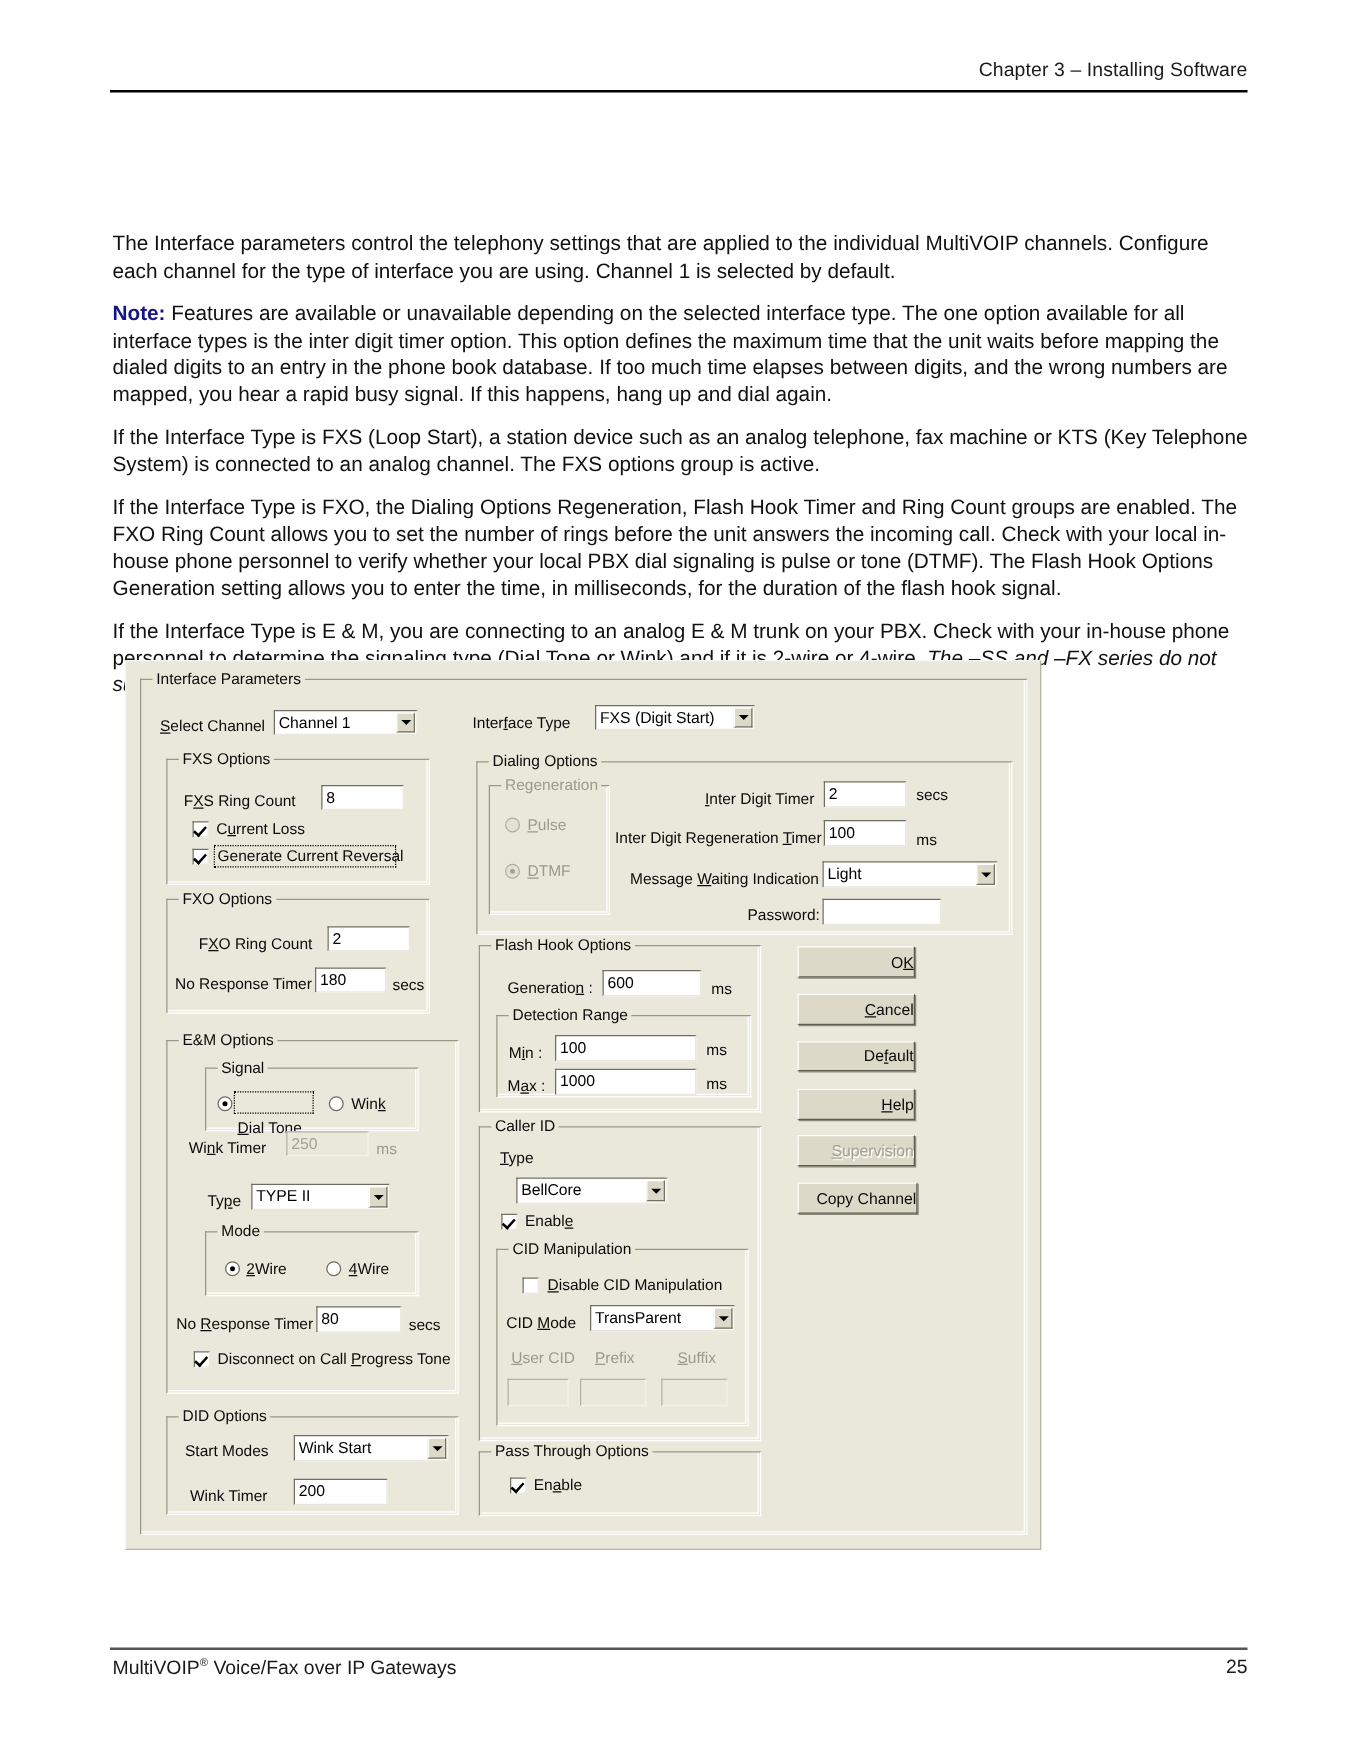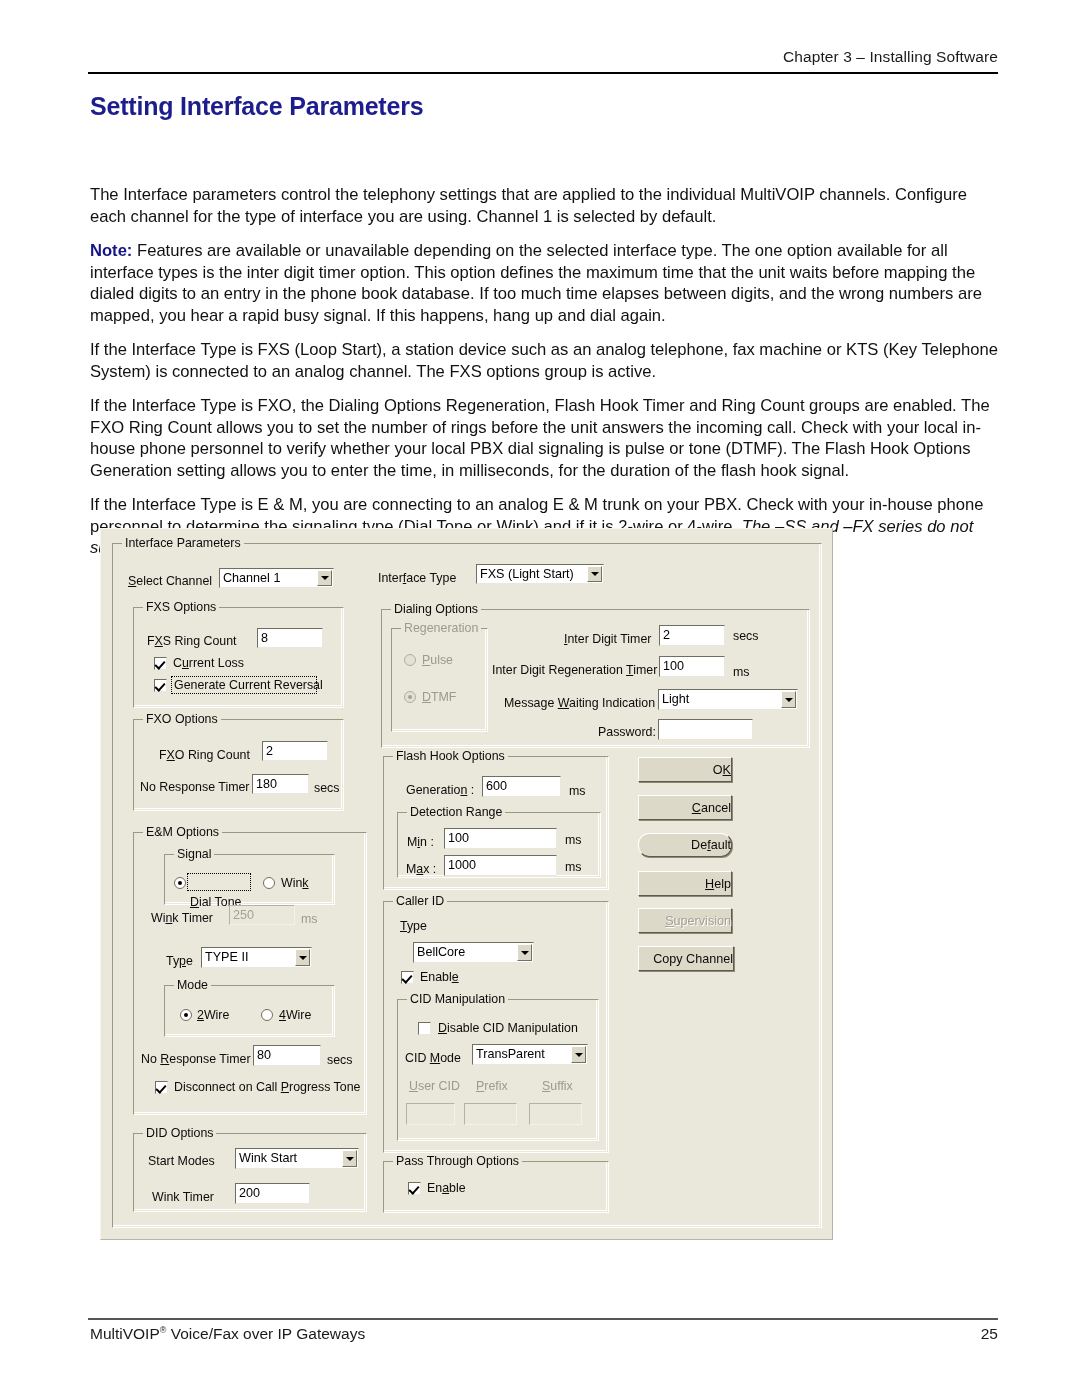--- a/index.html
+++ b/index.html
@@ -148,21 +148,20 @@
                font-size:15.5px; color:#1a1a1a; }
 </style>
 </head>
 <body>
 
 <div class="page">
 
   <div class="runhead">Chapter 3 – Installing Software</div>
   <div class="runrule"></div>
 
-  <div class="title">Setting Interface Parameters</div>
 
   <div class="body-col" style="top:138px;margin-top:46px;">
     <p class="para">The Interface parameters control the telephony settings that are applied to the individual MultiVOIP channels. Configure each channel for the type of interface you are using. Channel 1 is selected by default.</p>
     <p class="para"><b class="note">Note:</b><span> Features are available or unavailable depending on the selected interface type. The one option available for all interface types is the inter digit timer option. This option defines the maximum time that the unit waits before mapping the dialed digits to an entry in the phone book database. If too much time elapses between digits, and the wrong numbers are mapped, you hear a rapid busy signal. If this happens, hang up and dial again.</span></p>
     <p class="para">If the Interface Type is FXS (Loop Start), a station device such as an analog telephone, fax machine or KTS (Key Telephone System) is connected to an analog channel. The FXS options group is active.</p>
     <p class="para">If the Interface Type is FXO, the Dialing Options Regeneration, Flash Hook Timer and Ring Count groups are enabled. The FXO Ring Count allows you to set the number of rings before the unit answers the incoming call. Check with your local in-house phone personnel to verify whether your local PBX dial signaling is pulse or tone (DTMF). The Flash Hook Options Generation setting allows you to enter the time, in milliseconds, for the duration of the flash hook signal.</p>
     <p class="para"><span>If the Interface Type is E &amp; M, you are connecting to an analog E &amp; M trunk on your PBX. Check with your in-house phone personnel to determine the signaling type (Dial Tone or Wink) and if it is 2-wire or 4-wire. </span><i>The –SS and –FX series do not support E&amp;M or DID operation.</i></p>
   </div>
 
   <div class="dlg">
@@ -172,21 +171,21 @@
     </div>
 
     <div class="lbl" style="left:27px; top:45px;"><u>S</u>elect Channel</div>
     <div class="cmb" style="left:118px; top:39px; width:115px; height:20px;">
       <span>Channel 1</span>
       <span class="arw"></span>
     </div>
 
     <div class="lbl" style="left:277px; top:42px;">Inter<u>f</u>ace Type</div>
     <div class="cmb" style="left:375px; top:35px; width:128px; height:20px;">
-      <span>FXS (Light Start)</span>
+      <span>FXS (Digit Start)</span>
       <span class="arw"></span>
     </div>
 
     <div class="grp" style="left:32px; top:78px; width:211px; height:101px;">
       <span class="cap">FXS Options</span>
     </div>
     <div class="lbl" style="left:46px; top:105px;">F<u>X</u>S Ring Count</div>
     <div class="fld" style="left:156px; top:99px; width:66px; height:20px;"><span>8</span></div>
 
     <div class="chk on" style="left:53px; top:128px;"></div>
@@ -336,21 +335,21 @@
     </div>
     <div class="chk on" style="left:307px; top:653px;"></div>
     <div class="lbl" style="left:326px; top:652px;">En<u>a</u>ble</div>
 
     <div class="btn" style="left:537px; top:228px; width:94px; height:25px;">
         <span>O<u>K</u></span>
       </div>
     <div class="btn" style="left:537px; top:266px; width:94px; height:25px;">
         <span><u>C</u>ancel</span>
       </div>
-    <div class="btn" style="left:537px; top:304px; width:94px; height:24px;border-radius:11px;">
+    <div class="btn" style="left:537px; top:304px; width:94px; height:24px;">
         <span>De<u>f</u>ault</span>
       </div>
     <div class="btn" style="left:537px; top:342px; width:94px; height:25px;">
         <span><u>H</u>elp</span>
       </div>
     <div class="btn dimb" style="left:537px; top:379px; width:94px; height:25px;">
         <span><u>S</u>upervision</span>
       </div>
     <div class="btn" style="left:537px; top:417px; width:96px; height:25px;">
         <span>Copy Channel</span>

